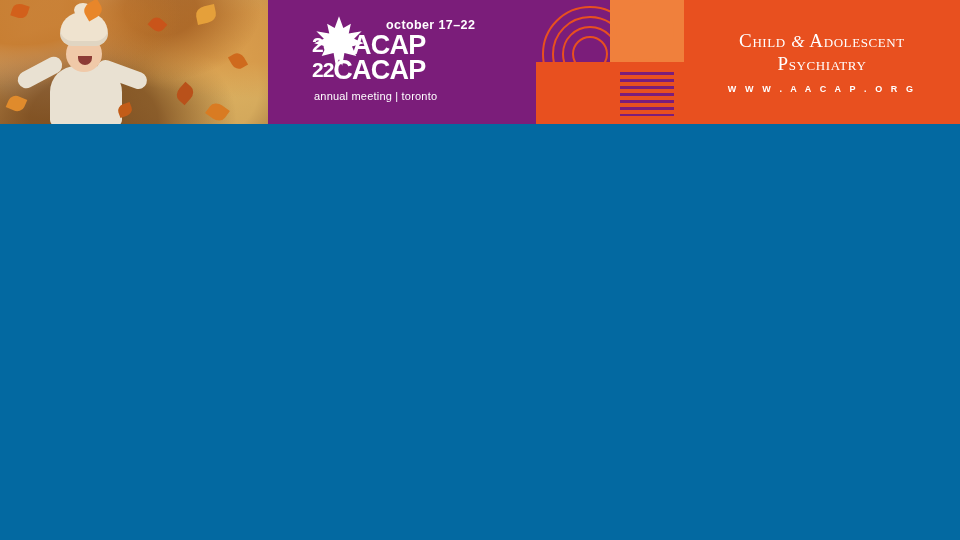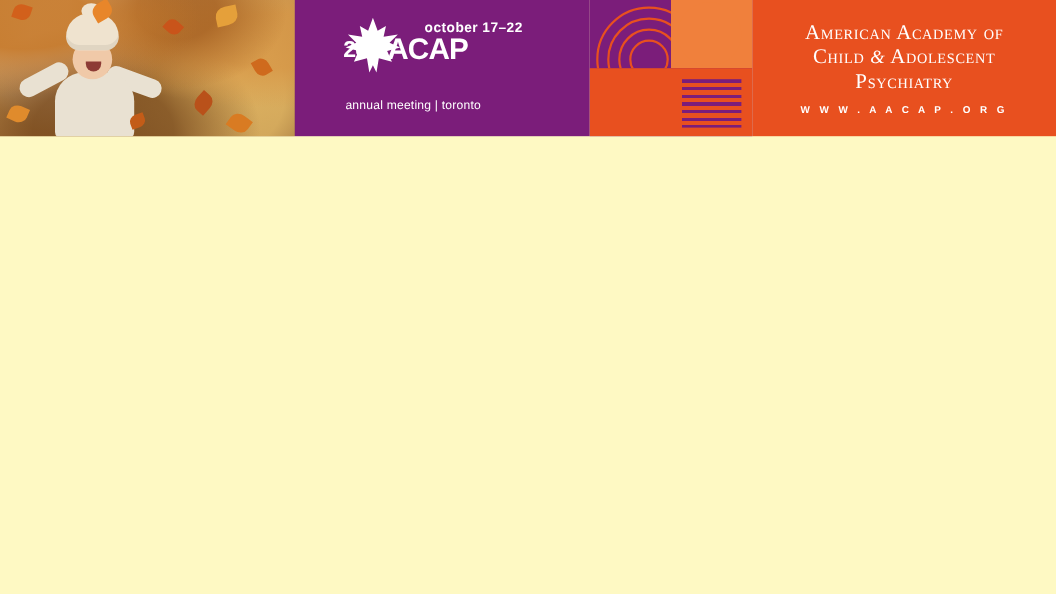--- a/index.html
+++ b/index.html
@@ -10,21 +10,21 @@
   body {
     width: 960px;
     height: 540px;
     overflow: hidden;
     font-family: "Liberation Serif", serif;
   }
   .slide {
     position: relative;
     width: 960px;
     height: 540px;
-    background: #fef9c3;
+    background: #0369a1;
   }
 
   
   .banner {
     position: absolute;
     top: 0;
     left: 0;
     width: 960px;
     height: 124px;
     display: flex;
@@ -336,20 +336,23 @@
     </div>
 
     <div class="banner-purple">
       <svg class="maple" viewBox="0 0 100 100" aria-hidden="true">
         <path fill="currentColor" d="M50 4 L58 26 L72 18 L68 36 L92 32 L78 46 L96 54 L74 60 L82 78 L60 72 L56 96 L50 84 L44 96 L40 72 L18 78 L26 60 L4 54 L22 46 L8 32 L32 36 L28 18 L42 26 Z"></path>
       </svg>
       <div class="aacap-dates">october 17–22</div>
       <div class="aacap-line1">
         <span class="aacap-year">20</span><span>AACAP</span>
       </div>
+      <div class="aacap-line2">
+        <span class="aacap-year">22</span><span>CACAP</span>
+      </div>
       <div class="aacap-sub">annual meeting | toronto</div>
     </div>
 
     <div class="banner-graphic">
       <div class="gq tl">
         <div class="arc-rings">
           <div class="ring r1"></div>
           <div class="ring r2"></div>
           <div class="ring r3"></div>
           <div class="ring r4"></div>
@@ -358,21 +361,20 @@
       <div class="gq tr">
         <div class="tr-circle"></div>
       </div>
       <div class="gq bl"></div>
       <div class="gq br">
         <div class="stripes"></div>
       </div>
     </div>
 
     <div class="banner-red">
-      <div class="acad-line acad-1 acad-cap">American Academy of</div>
       <div class="acad-line acad-2">
         <span class="acad-cap">Child </span><span class="amp">&amp;</span><span class="acad-cap"> Adolescent</span>
       </div>
       <div class="acad-line acad-3 acad-cap">Psychiatry</div>
       <div class="acad-url">W W W . A A C A P . O R G</div>
     </div>
   </div>
 
 
 </div>

